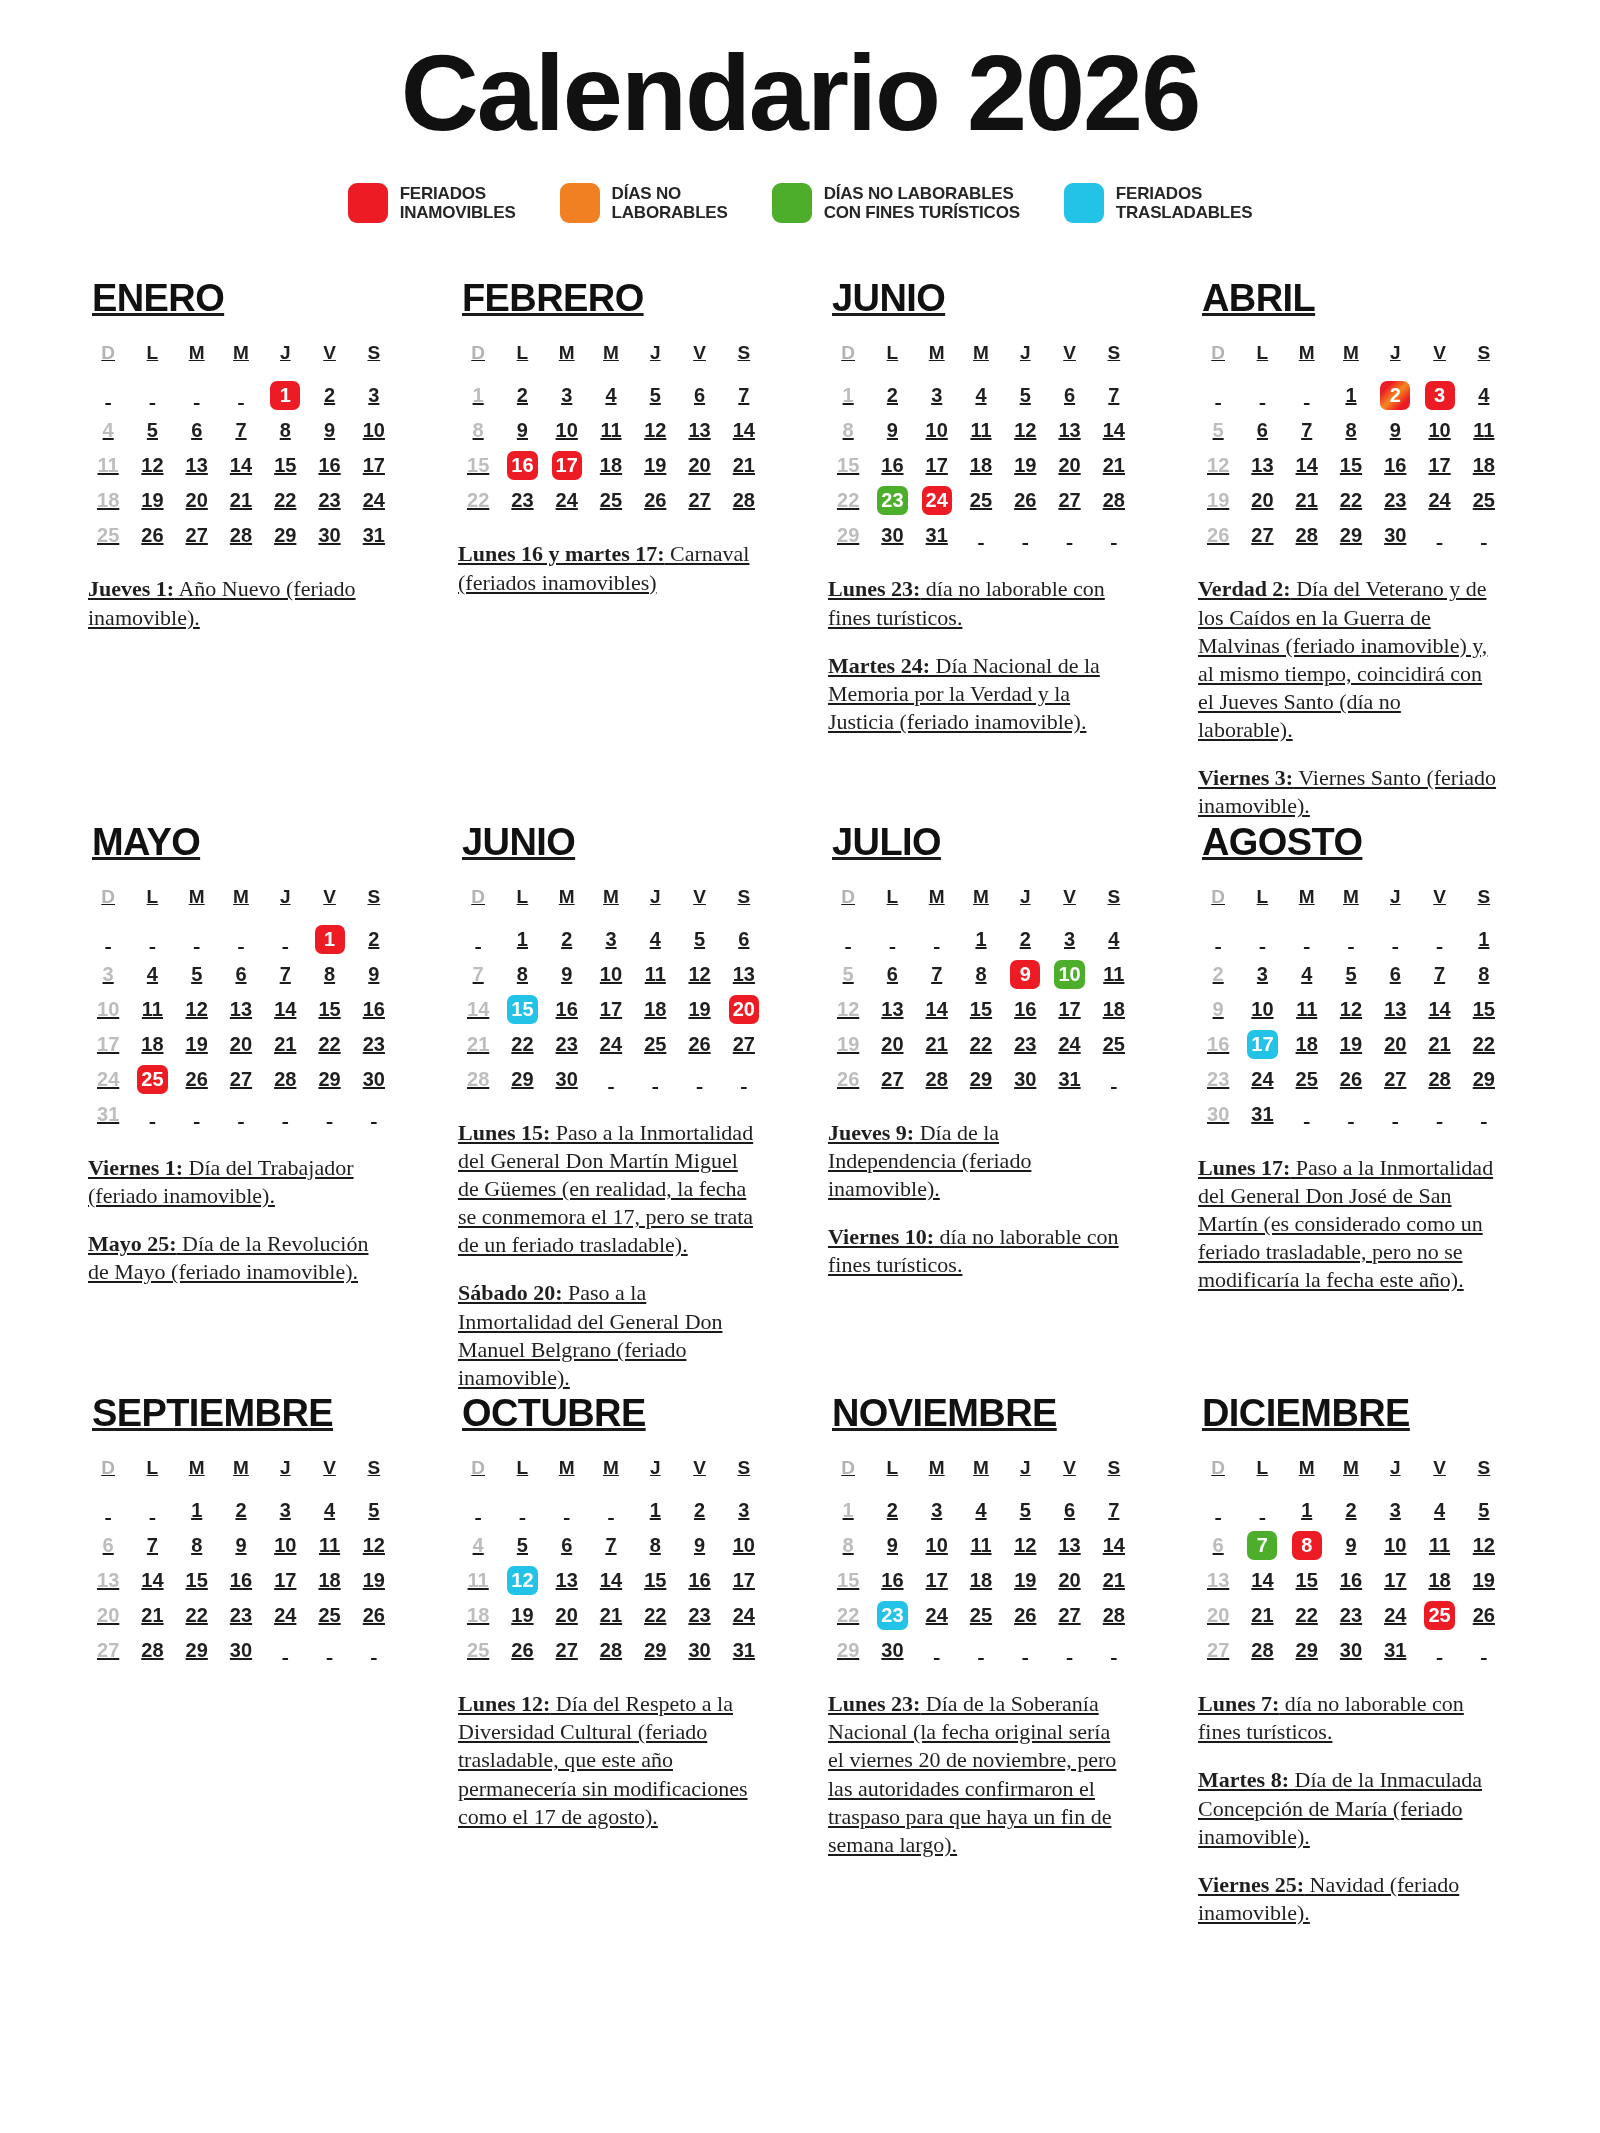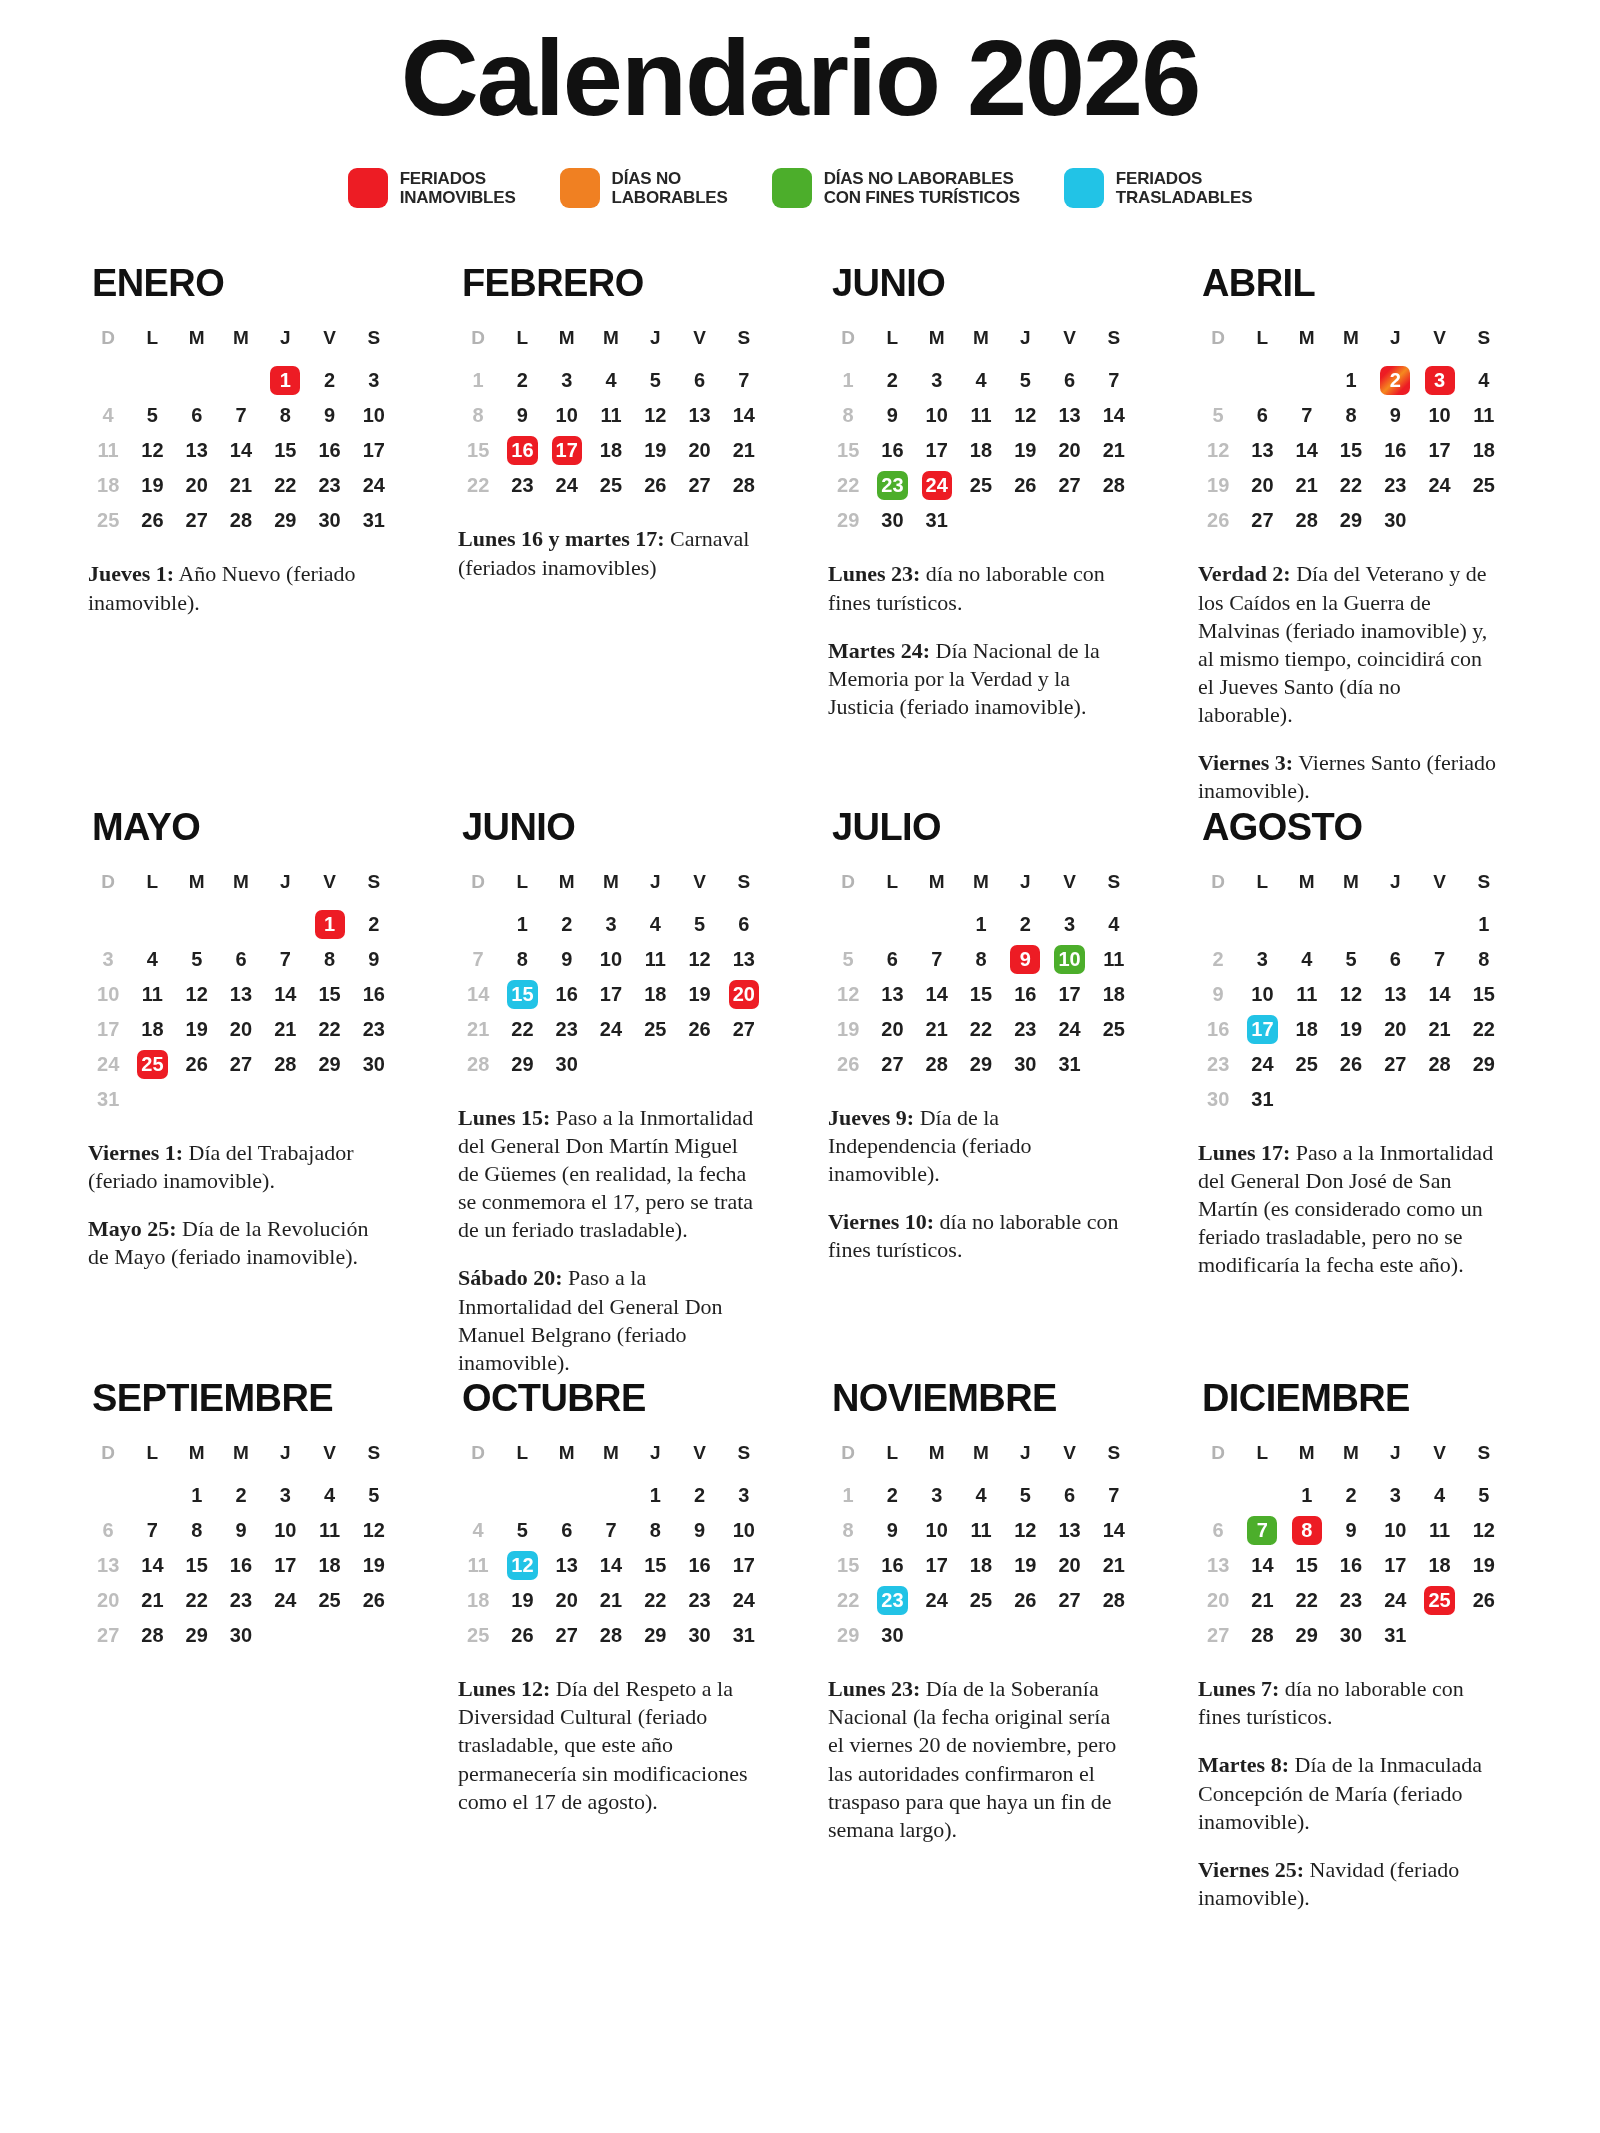--- a/index.html
+++ b/index.html
@@ -21,21 +21,21 @@
   }
 
   
   .title{
     text-align:center;
     font-size:108px;
     font-weight:bold;
     letter-spacing:-2px;
     color:#111111;
     margin:0;
-    padding-top:21px;
+    padding-top:36px;
     line-height:1.05;
     font-family:"Liberation Sans", sans-serif;
   }
 
   
   .legend{
     display:flex;
     justify-content:center;
     align-items:flex-start;
     gap:44px;
@@ -61,20 +61,21 @@
     text-transform:uppercase;
     white-space:pre-line;
   }
 
   
   .months{
     display:grid;
     grid-template-columns:repeat(4, 1fr);
     column-gap:4px;
     padding:54px 38px 0 86px;
+    text-decoration:underline;
   }
   .month{
     padding:0 18px 0 0;
     box-sizing:border-box;
   }
   .month-name{
     font-size:38px;
     font-weight:bold;
     letter-spacing:-0.6px;
     color:#111111;

